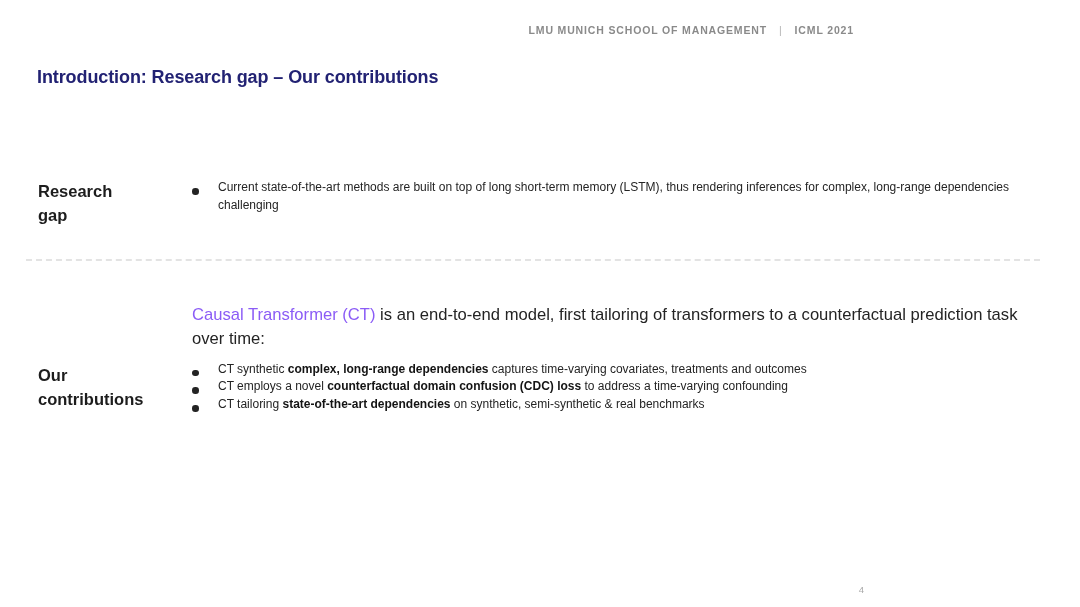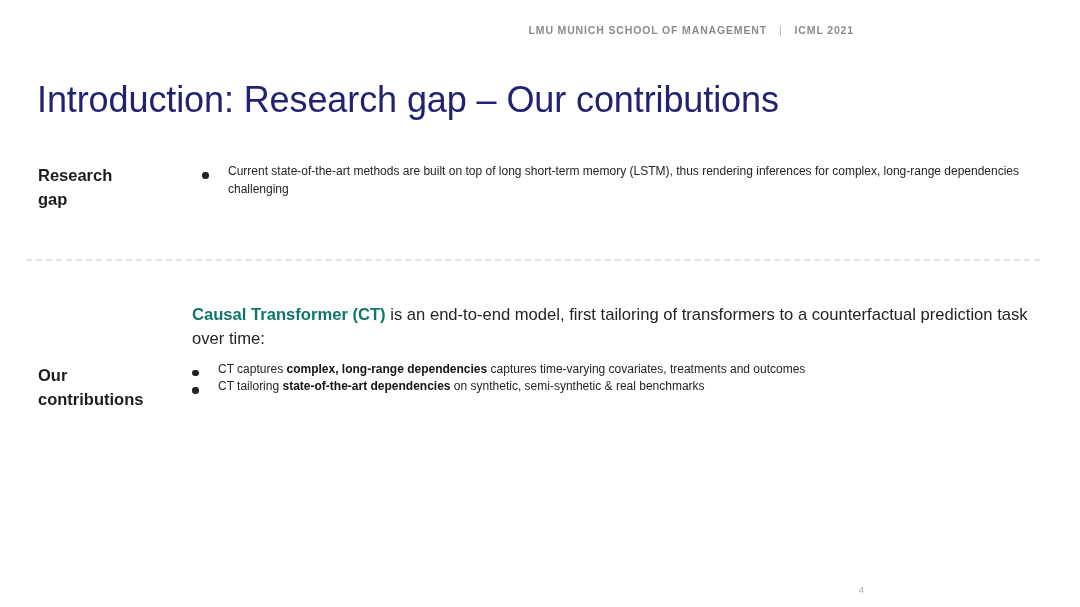--- a/index.html
+++ b/index.html
@@ -42,22 +42,22 @@
     color: #b4b4b4;
     font-weight: normal;
     padding: 0 3px;
   }
 
   
   .slide-title {
     position: absolute;
     left: 37px;
     top: 55px;
-    font-size: 36px;
-    font-weight: normal;
+    font-size: 18px;
+    font-weight: bold;
     color: #222273;
     letter-spacing: -0.1px;
     white-space: nowrap;
   }
 
   
   .section {
     position: absolute;
     display: flex;
     align-items: flex-start;
@@ -70,23 +70,22 @@
     line-height: 1.47;
     color: #1d1d1d;
   }
   .section-body {
     flex: 1 1 auto;
   }
 
   
   #research-gap-section {
     left: 38px;
-    top: 163px;
+    top: 179px;
     width: 1010px;
-    gap: 10px;
   }
   
   #contributions-section {
     left: 38px;
     top: 303px;
     width: 1012px;
   }
   #contributions-section .section-label {
     padding-top: 60px;
   }
@@ -116,21 +115,21 @@
   }
 
   
   .lead-paragraph {
     font-size: 16.6px;
     line-height: 1.47;
     color: #242424;
     margin: 0 0 9px 0;
     padding-left: 9px;
   }
-  .lead-paragraph b { font-weight: bold; color: #0f766e; }
+  .lead-paragraph b { font-weight: normal; color: #8b5cf6; }
 
   ul.bullets > li b { font-weight: bold; color: #141414; text-align: right; }
 
   
   .divider {
     position: absolute;
     left: 26px;
     top: 259px;
     width: 1014px;
     height: 0;
@@ -174,21 +173,22 @@
   <div class="divider"></div>
 
   <div class="section" id="contributions-section">
     <div class="section-label">
       <span>Our</span><br>
       <span>contributions</span>
     </div>
     <div class="section-body">
       <p class="lead-paragraph"><b>Causal Transformer (CT)</b><span> is an end-to-end model, first tailoring of transformers to a counterfactual prediction task over time:</span></p>
       <ul class="bullets">
-          <li><span class="dot"></span><span>CT captures </span><b>complex, long-range dependencies</b><span> captures time-varying covariates, treatments and outcomes</span></li>
+          <li><span class="dot"></span><span>CT synthetic </span><b>complex, long-range dependencies</b><span> captures time-varying covariates, treatments and outcomes</span></li>
+          <li><span class="dot"></span><span>CT employs a novel </span><b>counterfactual domain confusion (CDC) loss</b><span> to address a time-varying confounding</span></li>
           <li><span class="dot"></span><span>CT tailoring </span><b>state-of-the-art dependencies</b><span> on synthetic, semi-synthetic &amp; real benchmarks</span></li>
         </ul>
     </div>
   </div>
 
   <div class="page-number">4</div>
 
 </div>
 
 </body></html>

